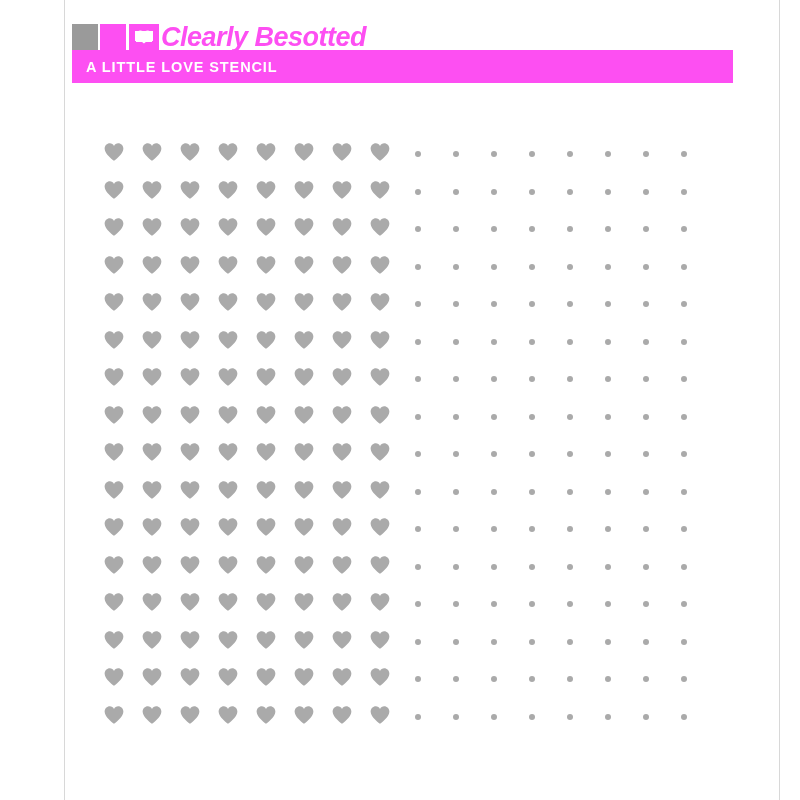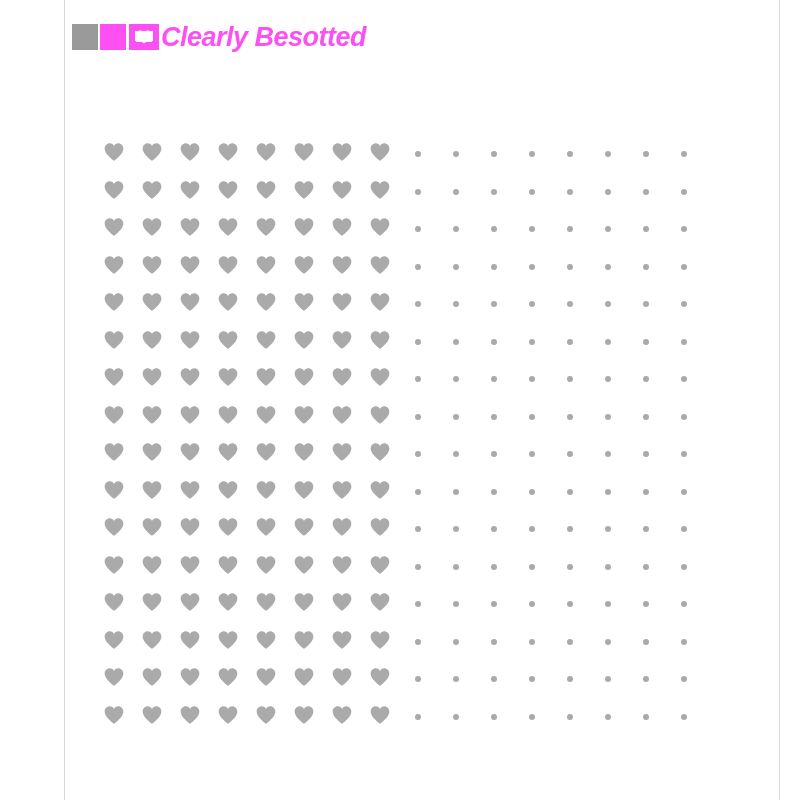--- a/index.html
+++ b/index.html
@@ -135,20 +135,23 @@
     <span class="logo-sq gray"></span>
     <span class="logo-sq pink"></span>
     <span class="logo-heart">
       <svg class="hshape" viewBox="0 0 32 28" xmlns="http://www.w3.org/2000/svg" aria-hidden="true">
         <path d="M16 27 C16 27 1 17.5 1 9.2 C1 4.4 4.7 1 9 1 C12 1 14.6 2.6 16 5.1 C17.4 2.6 20 1 23 1 C27.3 1 31 4.4 31 9.2 C31 17.5 16 27 16 27 Z" fill="#ffffff"></path>
       </svg>
     </span>
     <span class="logo-text">Clearly Besotted</span>
   </div>
 
+  <div class="title-bar">
+    <span class="title-text">A LITTLE LOVE STENCIL</span>
+  </div>
 
   <div id="stencil">
       <div class="cell" style="left: 14px; top: 14px;"><svg class="heart-svg" width="20" height="20" viewBox="0 0 32 30" xmlns="http://www.w3.org/2000/svg">
           <path d="M16 29 C16 29 1 18.6 1 9.8 C1 4.7 4.8 1 9.2 1 C12.2 1 14.8 2.7 16 5.2 C17.2 2.7 19.8 1 22.8 1 C27.2 1 31 4.7 31 9.8 C31 18.6 16 29 16 29 Z" fill="#aaaaaa"></path>
         </svg></div>
       <div class="cell" style="left: 52px; top: 14px;"><svg class="heart-svg" width="20" height="20" viewBox="0 0 32 30" xmlns="http://www.w3.org/2000/svg">
           <path d="M16 29 C16 29 1 18.6 1 9.8 C1 4.7 4.8 1 9.2 1 C12.2 1 14.8 2.7 16 5.2 C17.2 2.7 19.8 1 22.8 1 C27.2 1 31 4.7 31 9.8 C31 18.6 16 29 16 29 Z" fill="#aaaaaa"></path>
         </svg></div>
       <div class="cell" style="left: 90px; top: 14px;"><svg class="heart-svg" width="20" height="20" viewBox="0 0 32 30" xmlns="http://www.w3.org/2000/svg">
           <path d="M16 29 C16 29 1 18.6 1 9.8 C1 4.7 4.8 1 9.2 1 C12.2 1 14.8 2.7 16 5.2 C17.2 2.7 19.8 1 22.8 1 C27.2 1 31 4.7 31 9.8 C31 18.6 16 29 16 29 Z" fill="#aaaaaa"></path>

